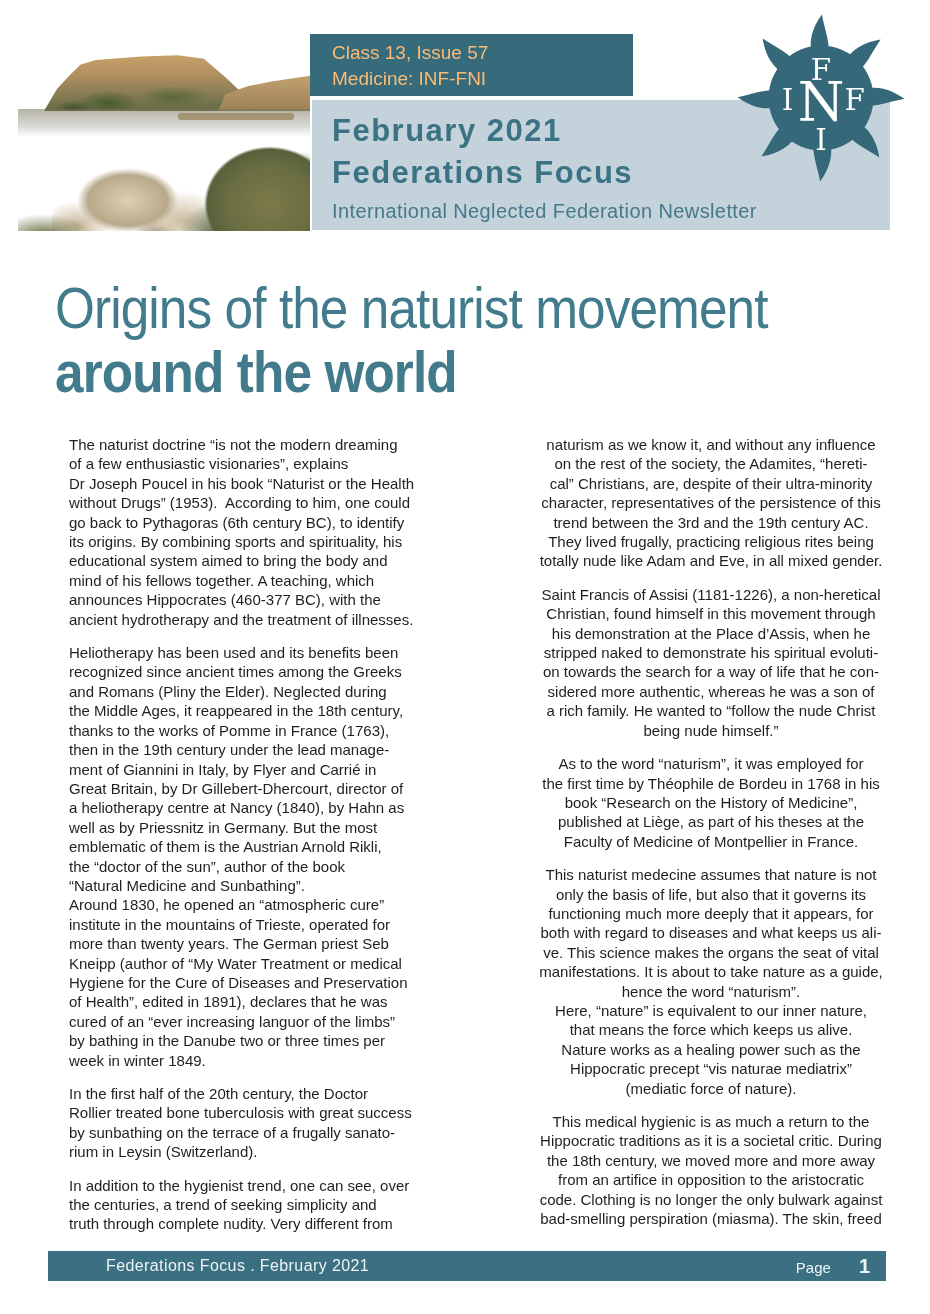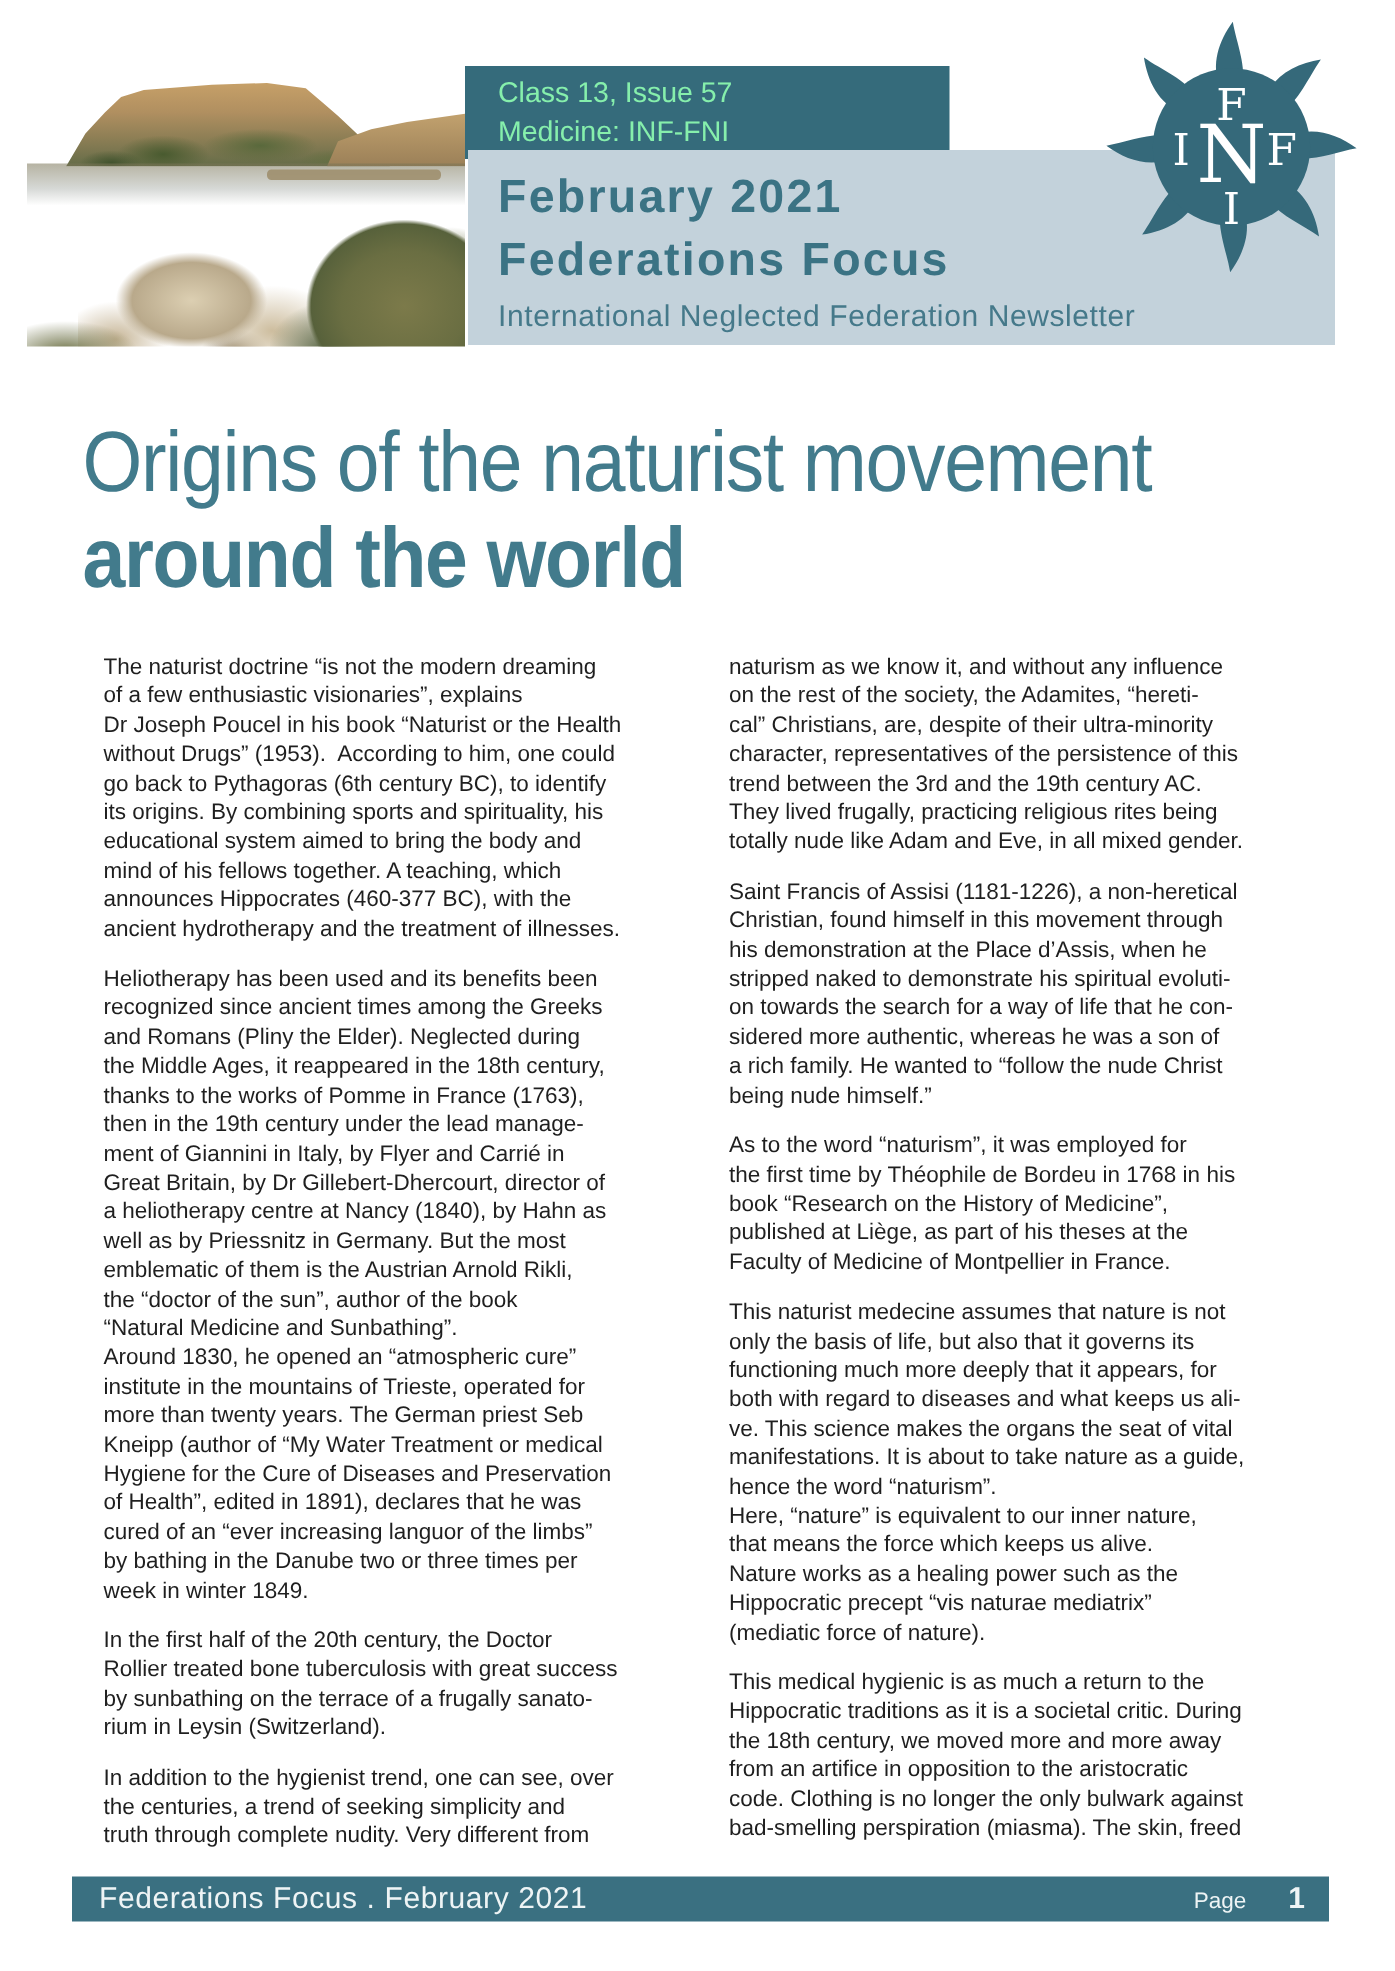--- a/index.html
+++ b/index.html
@@ -32,46 +32,46 @@
       radial-gradient(52px 36px at 14% 86%, #c6b596 0%, rgba(0,0,0,0) 70%),
       radial-gradient(30px 20px at 58% 95%, #8a7a5e 0%, rgba(0,0,0,0) 75%);}
   .scrub{position:absolute;right:-10px;bottom:-12px;width:140px;height:108px;background:
       radial-gradient(84px 74px at 64% 64%, #7c7a4a 0%, #6a6e42 50%, #57613b 74%, rgba(0,0,0,0) 78%),
       radial-gradient(54px 44px at 28% 92%, #4c5a36 0%, rgba(0,0,0,0) 75%),
       radial-gradient(40px 30px at 86% 36%, #6e7547 0%, rgba(0,0,0,0) 75%);}
   .grass{position:absolute;left:0;bottom:-4px;width:86px;height:32px;background:
       radial-gradient(64px 28px at 30% 100%, #6b6f43 0%, rgba(0,0,0,0) 75%);}
 
   
-  .issue-box{position:absolute;left:310px;top:44px;width:323px;height:62px;background:#356b7b;
-    color:#86efac;font-size:19px;line-height:26px;padding:6px 0 0 22px;box-sizing:border-box;}
+  .issue-box{position:absolute;left:310px;top:34px;width:323px;height:62px;background:#356b7b;
+    color:#fdba74;font-size:19px;line-height:26px;padding:6px 0 0 22px;box-sizing:border-box;}
   .band{position:absolute;left:312px;top:100px;width:578px;height:130px;background:#c3d2db;
     padding:10px 0 0 20px;box-sizing:border-box;color:#3b7384;}
   .band .big{font-size:31px;font-weight:bold;line-height:42px;letter-spacing:1.5px;color:#3b7384;}
   .band .sub{font-size:20px;line-height:24px;margin-top:5px;letter-spacing:.4px;color:#45798a;}
 
   .logo{position:absolute;left:735px;top:12px;width:172px;height:172px;}
 
   
   .title-block{position:absolute;left:55px;top:276px;color:#427b8c;
     font-size:57px;line-height:64px;letter-spacing:-1px;
     transform:scaleX(.9);transform-origin:left top;white-space:nowrap;}
   .title-block .t1{font-weight:400;}
   .title-block .t2{font-weight:700;}
 
   .col{position:absolute;top:435px;color:#1f1f1f;}
   .col-left{left:57px;width:416px;}
-  .col-right{left:474px;width:414px;}
+  .col-right{left:498px;width:414px;text-align:center;}
   .col p{margin:0 0 14px 12px;font-size:15px;line-height:19.4px;white-space:pre-wrap;}
 
   
   .footer{position:absolute;left:48px;top:1251px;width:838px;height:30px;background:#3a7081;
     display:flex;align-items:center;justify-content:space-between;
     padding:0 16px 0 18px;box-sizing:border-box;color:#eef4f5;}
-  .footer .f-left{font-size:20px;letter-spacing:.4px;}
+  .footer .f-left{font-size:16px;letter-spacing:.4px;margin-left:40px;}
   .footer .f-right{display:flex;align-items:baseline;gap:28px;}
   .footer .f-page{font-size:15px;}
   .footer .f-num{font-size:20px;font-weight:bold;}
 </style>
 </head>
 <body>
 
 <div class="page">
 
   <div class="photo">

